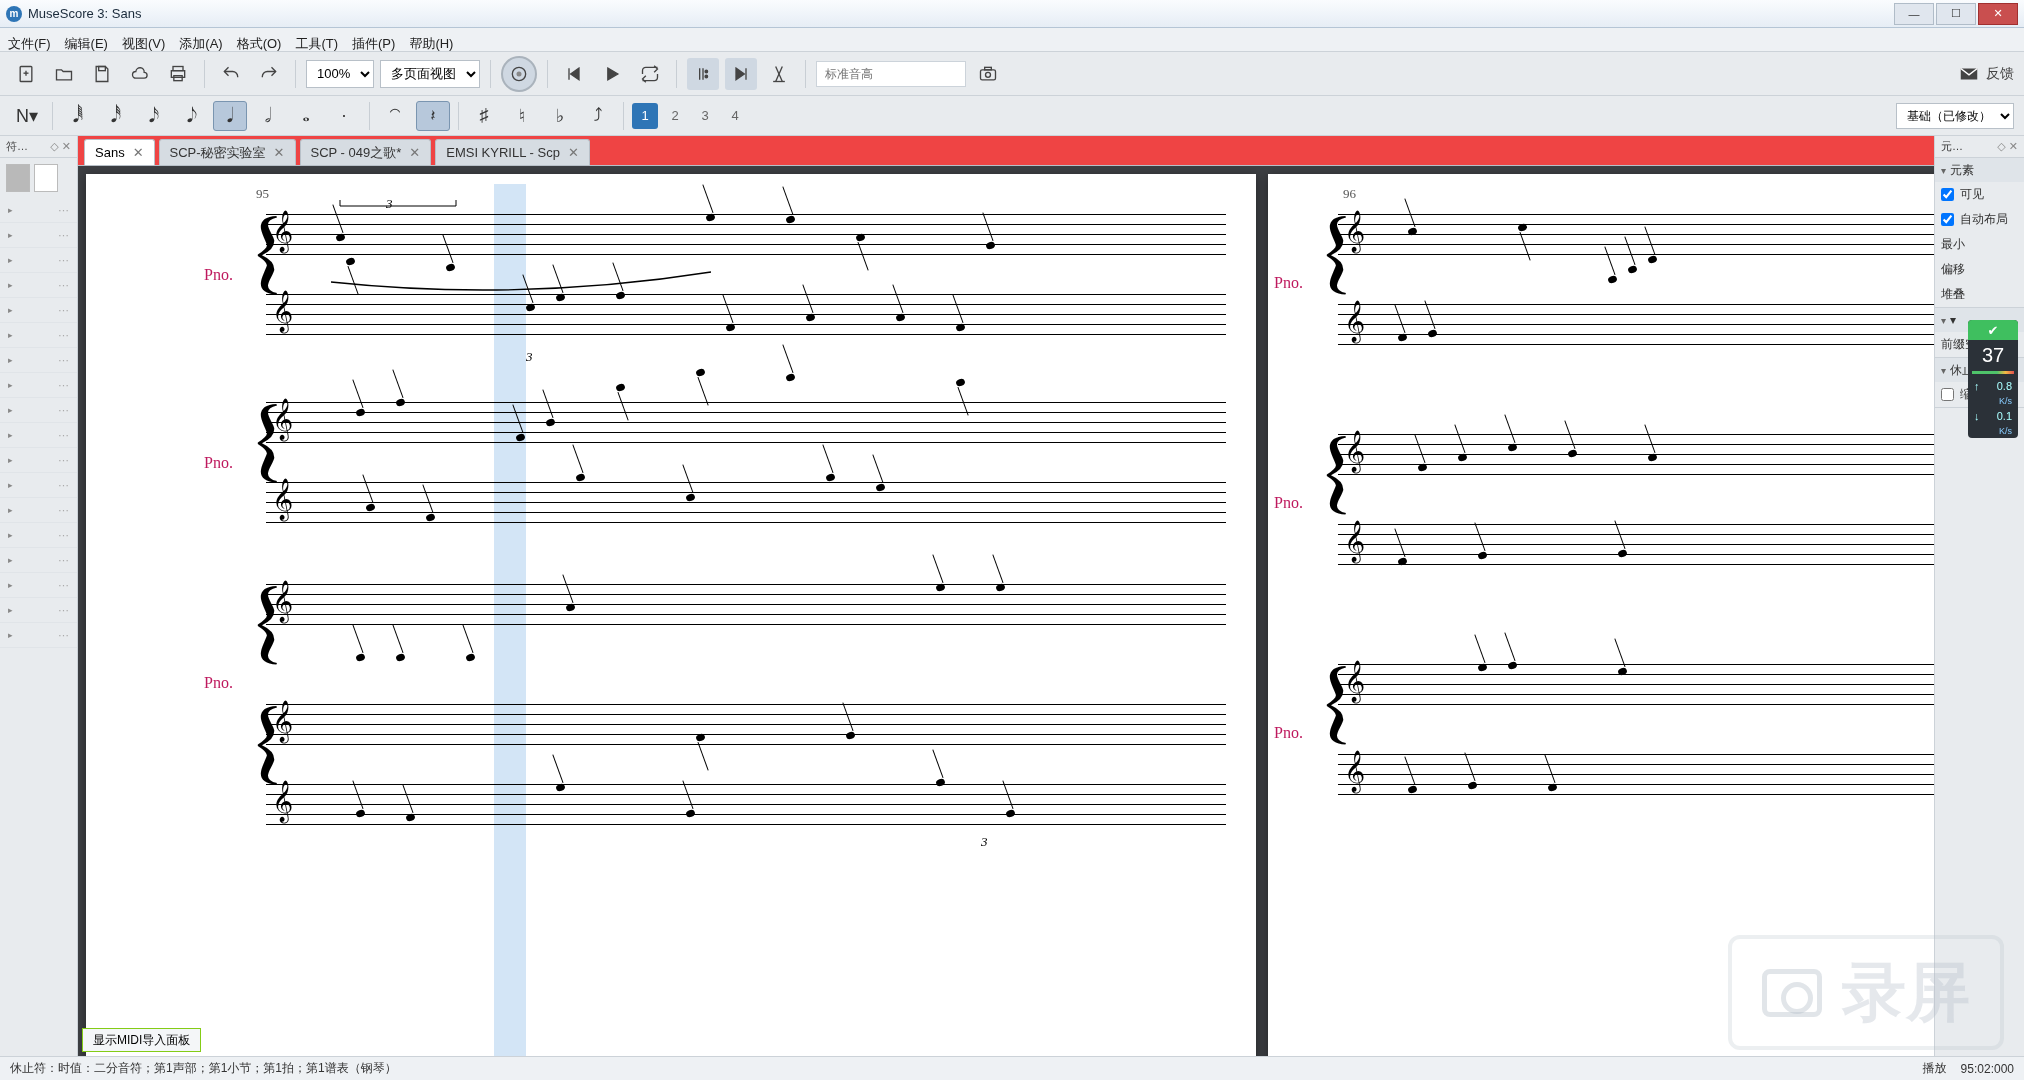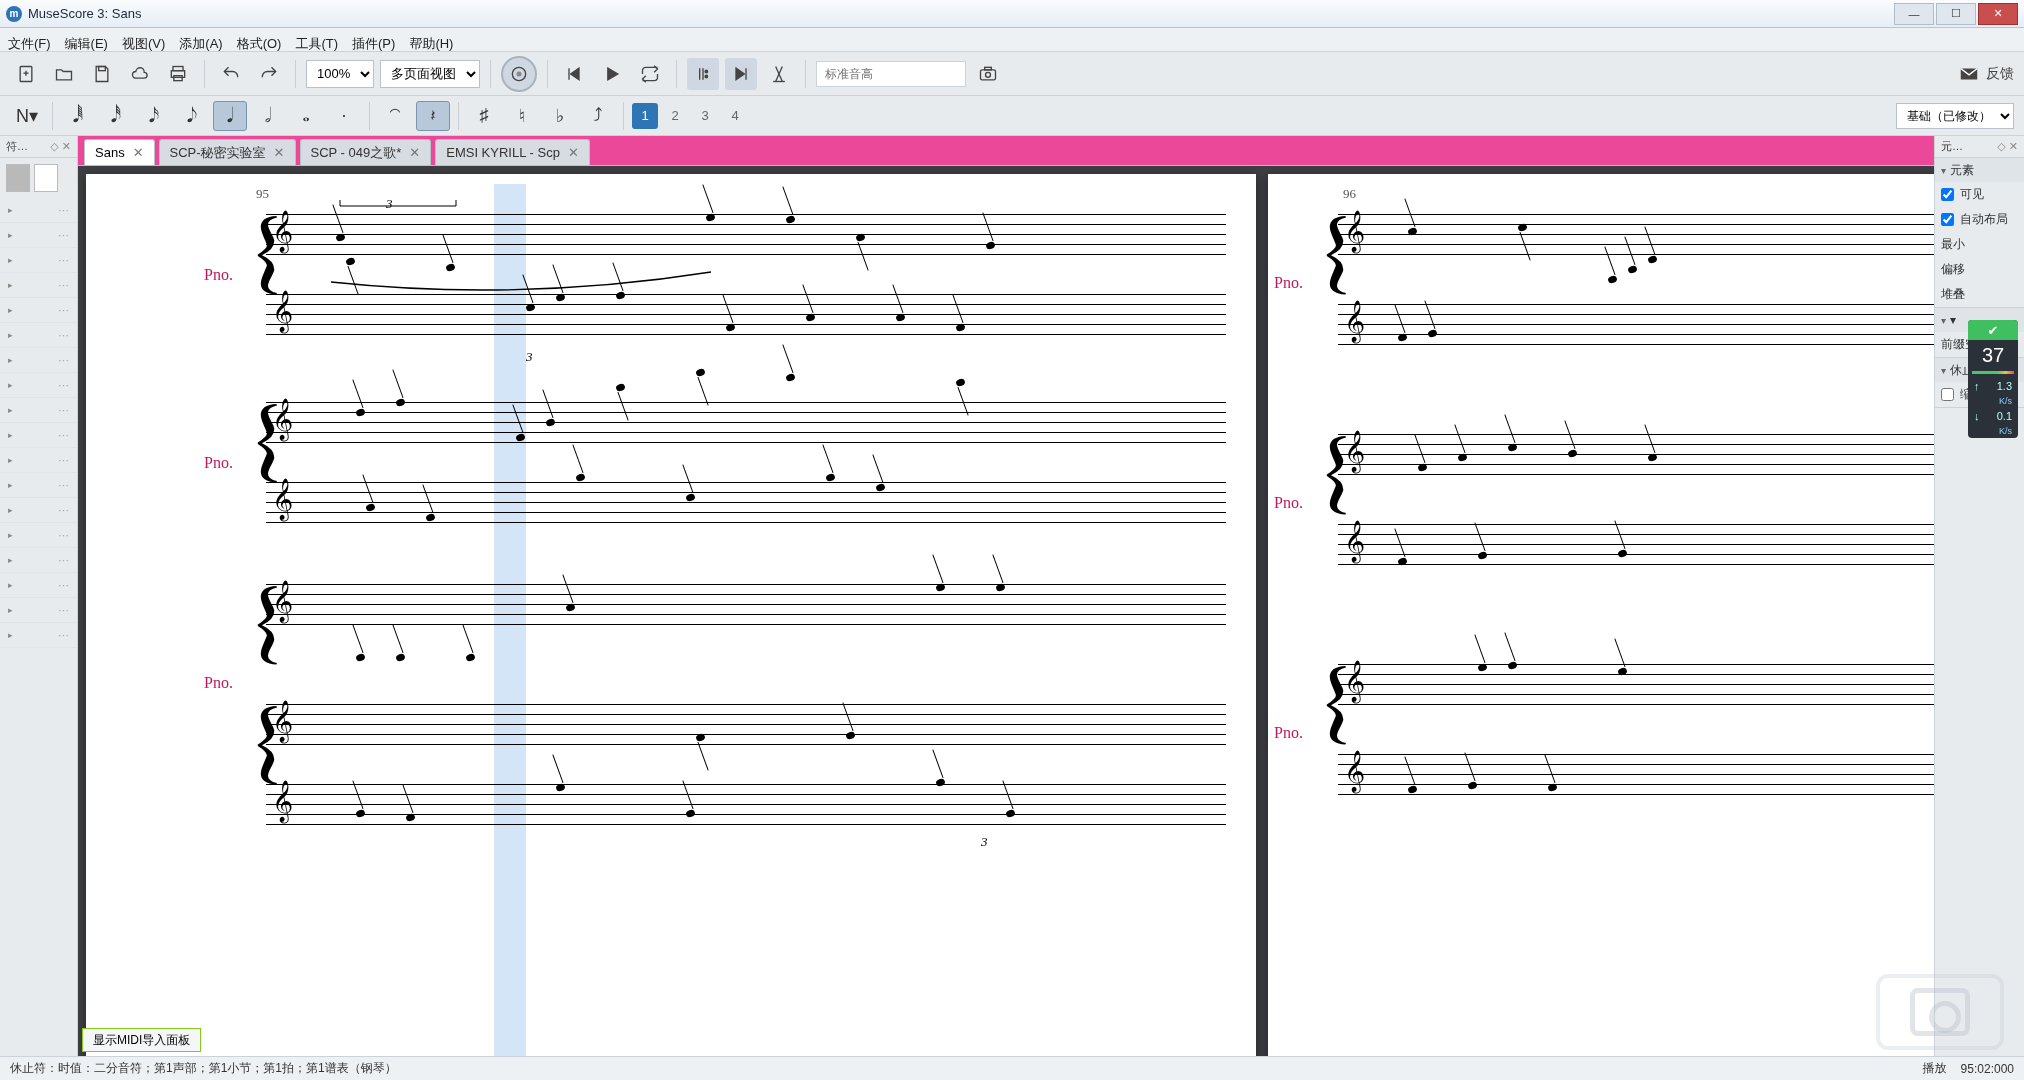--- a/index.html
+++ b/index.html
@@ -47,21 +47,21 @@
 .left-header{height:22px;font-size:11px;color:#444;padding:2px 6px;border-bottom:1px solid #ccd2d8;display:flex;align-items:center;justify-content:space-between;}
 .palette-colors{display:flex;gap:4px;padding:6px;}
 .palette-colors div{width:24px;height:28px;border:1px solid #bbb;}
 .palette-list{flex:1;overflow:hidden;}
 .palette-item{height:25px;display:flex;align-items:center;padding:0 8px;font-size:11px;color:#666;border-bottom:1px solid #e0e4e8;}
 .palette-item::before{content:"▸";margin-right:4px;color:#888;font-size:9px;}
 .palette-item::after{content:"⋯";margin-left:auto;color:#aaa;}
 
 
 .center{flex:1;display:flex;flex-direction:column;background:#fff;}
-.tabbar{height:30px;background:#ec4899;display:flex;align-items:flex-end;padding:0 6px;border-bottom:1px solid #b8c0c8;}
+.tabbar{height:30px;background:#ef4444;display:flex;align-items:flex-end;padding:0 6px;border-bottom:1px solid #b8c0c8;}
 .tab{height:26px;padding:0 10px;display:flex;align-items:center;gap:8px;font-size:13px;background:#d6dce2;border:1px solid #b8c0c8;border-bottom:none;margin-right:4px;border-radius:3px 3px 0 0;color:#333;font-family:monospace;}
 .tab.active{background:#fff;color:#000;}
 .tab .tab-close{font-size:13px;color:#777;cursor:pointer;}
 .score-area{flex:1;background:#3d3f43;position:relative;overflow:hidden;}
 .page{position:absolute;background:#fff;box-shadow:0 2px 10px rgba(0,0,0,0.4);}
 .page1{left:8px;top:8px;width:1170px;height:900px;}
 .page2{left:1190px;top:8px;width:720px;height:900px;}
 .playhead{position:absolute;top:10px;width:32px;height:880px;background:rgba(130,180,230,0.35);left:408px;}
 .meas-num{position:absolute;font-size:13px;color:#555;font-family:serif;}
 .instr-label{position:absolute;font-size:16px;font-family:"Times New Roman",serif;color:#be185d;}
@@ -578,29 +578,30 @@
     <span>95:02:000</span>
   </div>
 </div>
 
 <div class="perf-overlay">
   <div class="ok">✔</div>
   <div class="big">37</div>
   <div style="height:3px;background:linear-gradient(90deg,#4fc36a 60%,#f5b942 80%,#e05050 100%);margin:0 4px 4px"></div>
   <div class="row">
       <span>↑</span>
-      <span><span>1.3</span></span>
+      <span><span>0.8</span></span>
     </div>
   <div class="row" style="color:#8cf;font-size:9px;justify-content:flex-end">
       <span>K/s</span>
     </div>
   <div class="row">
       <span>↓</span>
       <span><span>0.1</span></span>
     </div>
   <div class="row" style="color:#8cf;font-size:9px;justify-content:flex-end">
       <span>K/s</span>
     </div>
 </div>
 
 <div class="watermark">
   <div class="cam"></div>
+  <span>录屏</span>
 </div>
 
 </body></html>

